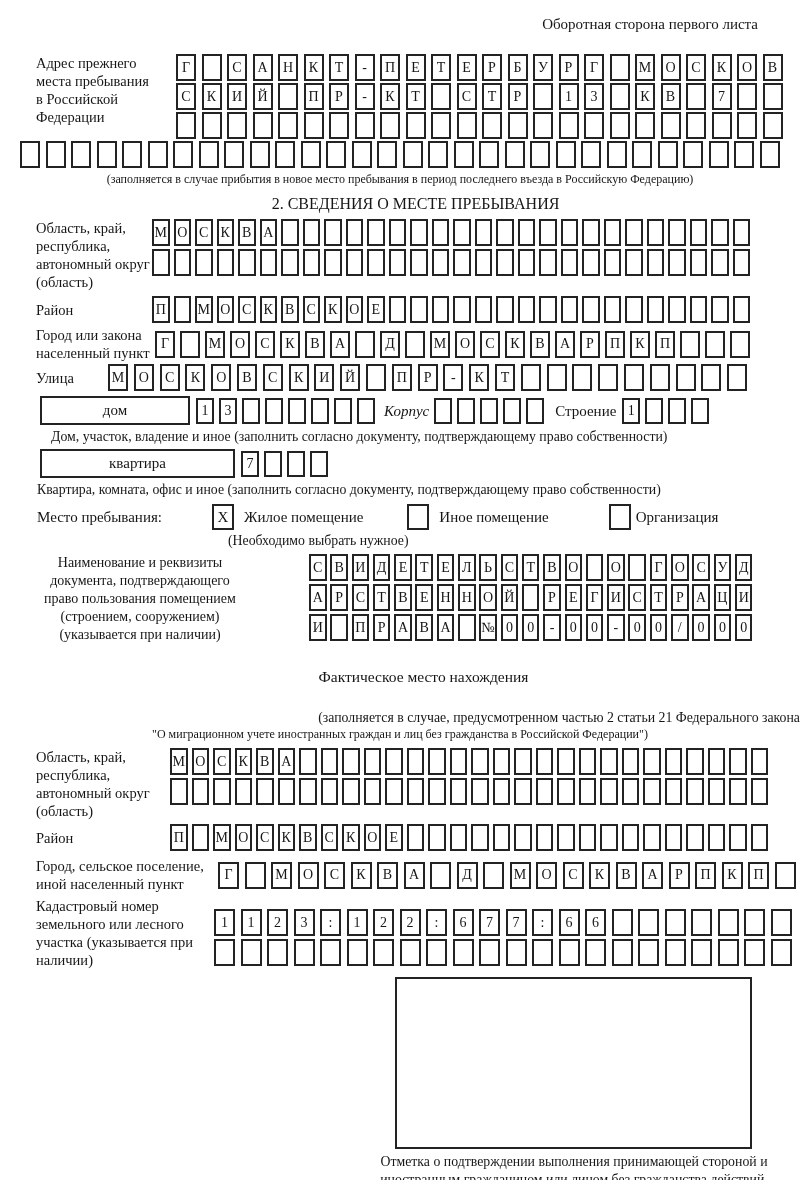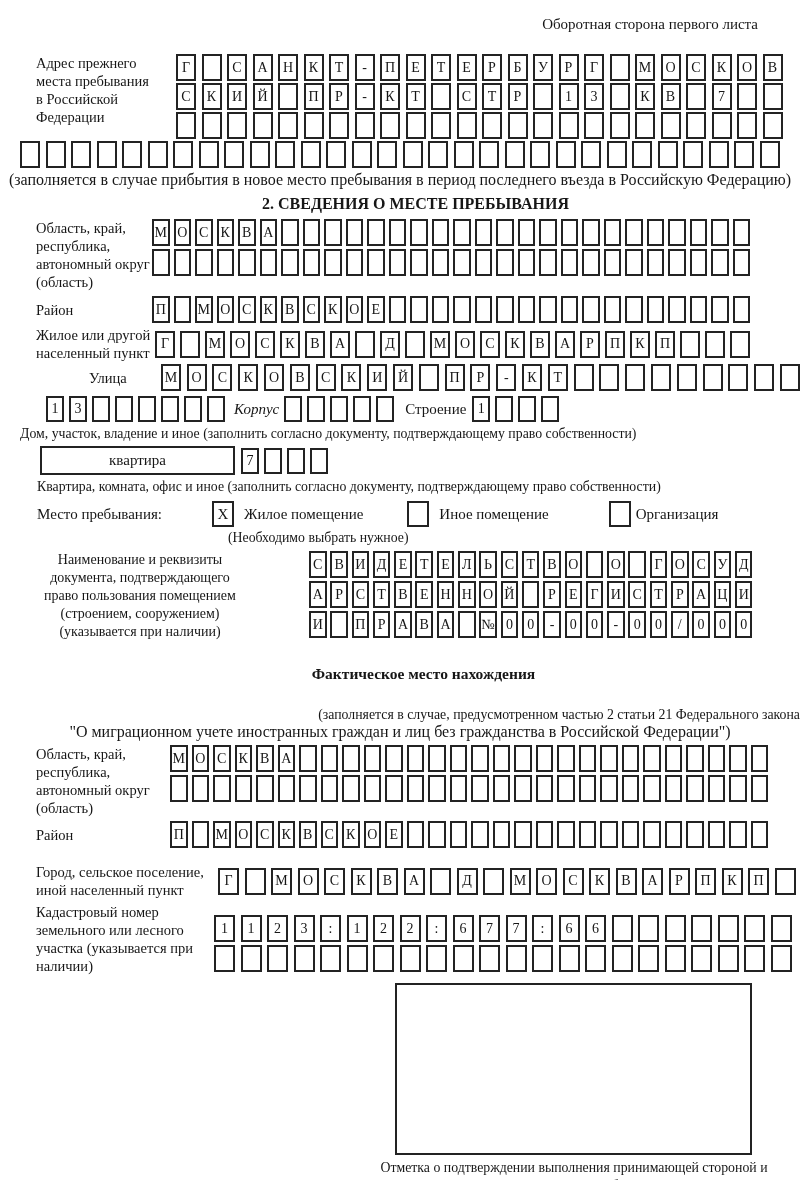--- a/index.html
+++ b/index.html
@@ -20,23 +20,23 @@
   }
   
   .sz24{column-gap:5.5px;} .sz24 .c{width:20px;}
   .sz21{column-gap:4px;}   .sz21 .c{width:17.5px;}
   .szcity{column-gap:5px;} .szcity .c{width:20px;}
   .szstreet{column-gap:5.8px;} .szstreet .c{width:20px;}
   .szhouse{column-gap:5px;} .szhouse .c{width:18px;height:26px;}
   .szdoc{column-gap:3.8px;} .szdoc .c{width:17.5px;}
   .szcad{column-gap:5.5px;} .szcad .c{width:21px;}
   .szchk{column-gap:0;} .szchk .c{width:22px;height:26px;font-size:15px;}
-  .caption{font-size:16px;line-height:17px;}
+  .caption{font-size:12px;line-height:17px;}
   .center{text-align:center;}
-  .sec-title{font-weight:bold;font-size:16px;text-align:center;padding-left:31px;}
+  .sec-title{font-weight:normal;font-size:16px;text-align:center;padding-left:31px;}
   .widebox{
     box-sizing:border-box;border:2px solid #232323;height:29px;
     display:flex;align-items:center;justify-content:center;font-size:15px;
   }
   .stamp-box{box-sizing:border-box;border:2px solid #232323;background:#fff;}
   .opt-label{font-size:15px;}
 </style>
 </head>
 <body>
 
@@ -255,21 +255,21 @@
       <span class="c"></span>
       <span class="c"></span>
       <span class="c"></span>
       <span class="c"></span>
       <span class="c"></span>
       <span class="c"></span>
     </div>
 </div>
 
 <div class="flex" style="margin:3px 0 0 36px;align-items:center;">
-  <div class="flabel" style="width:117px;">Жилое или другой населенный пункт</div>
+  <div class="flabel" style="width:117px;">Город или закона населенный пункт</div>
   <div class="cells szcity" style="margin-left:2px;">
       <span class="c">Г</span>
       <span class="c"></span>
       <span class="c">М</span>
       <span class="c">О</span>
       <span class="c">С</span>
       <span class="c">К</span>
       <span class="c">В</span>
       <span class="c">А</span>
       <span class="c"></span>
@@ -284,21 +284,21 @@
       <span class="c">Р</span>
       <span class="c">П</span>
       <span class="c">К</span>
       <span class="c">П</span>
       <span class="c"></span>
       <span class="c"></span>
       <span class="c"></span>
     </div>
 </div>
 
-<div class="flex" style="margin:2px 0 0 36px;align-items:center;justify-content:flex-end;">
+<div class="flex" style="margin:2px 0 0 36px;align-items:center;">
   <div class="flabel" style="width:68px;">Улица</div>
   <div class="cells szstreet" style="margin-left:4px;">
       <span class="c">М</span>
       <span class="c">О</span>
       <span class="c">С</span>
       <span class="c">К</span>
       <span class="c">О</span>
       <span class="c">В</span>
       <span class="c">С</span>
       <span class="c">К</span>
@@ -316,20 +316,21 @@
       <span class="c"></span>
       <span class="c"></span>
       <span class="c"></span>
       <span class="c"></span>
       <span class="c"></span>
       <span class="c"></span>
     </div>
 </div>
 
 <div class="flex" style="margin:5px 0 0 40px;align-items:center;">
+  <div class="widebox" style="width:150px;">дом</div>
   <div class="cells szhouse" style="margin-left:6px;">
       <span class="c">1</span>
       <span class="c">3</span>
       <span class="c"></span>
       <span class="c"></span>
       <span class="c"></span>
       <span class="c"></span>
       <span class="c"></span>
       <span class="c"></span>
     </div>
@@ -342,21 +343,21 @@
       <span class="c"></span>
     </div>
   <div class="flabel" style="margin-left:11px;font-size:15px;">Строение</div>
   <div class="cells szhouse" style="margin-left:6px;">
       <span class="c">1</span>
       <span class="c"></span>
       <span class="c"></span>
       <span class="c"></span>
     </div>
 </div>
-<div class="caption" style="margin:3px 0 0 20px;font-size:13.8px;">Дом, участок, владение и иное (заполнить согласно документу, подтверждающему право собственности)</div>
+<div class="caption" style="margin:3px 0 0 51px;font-size:13.8px;">Дом, участок, владение и иное (заполнить согласно документу, подтверждающему право собственности)</div>
 
 <div class="flex" style="margin:4px 0 0 40px;align-items:center;">
   <div class="widebox" style="width:195px;">квартира</div>
   <div class="cells szhouse" style="margin-left:6px;">
       <span class="c">7</span>
       <span class="c"></span>
       <span class="c"></span>
       <span class="c"></span>
     </div>
 </div>
@@ -551,21 +552,21 @@
       <span class="c"></span>
       <span class="c"></span>
       <span class="c"></span>
       <span class="c"></span>
       <span class="c"></span>
       <span class="c"></span>
       <span class="c"></span>
     </div>
 </div>
 
-<div class="flex" style="margin:15px 0 0 36px;align-items:center;">
+<div class="flex" style="margin:6px 0 0 36px;align-items:center;">
   <div class="flabel" style="width:178px;">Город, сельское поселение, иной населенный пункт</div>
   <div class="cells szcad" style="margin-left:4px;">
       <span class="c">Г</span>
       <span class="c"></span>
       <span class="c">М</span>
       <span class="c">О</span>
       <span class="c">С</span>
       <span class="c">К</span>
       <span class="c">В</span>
       <span class="c">А</span>

